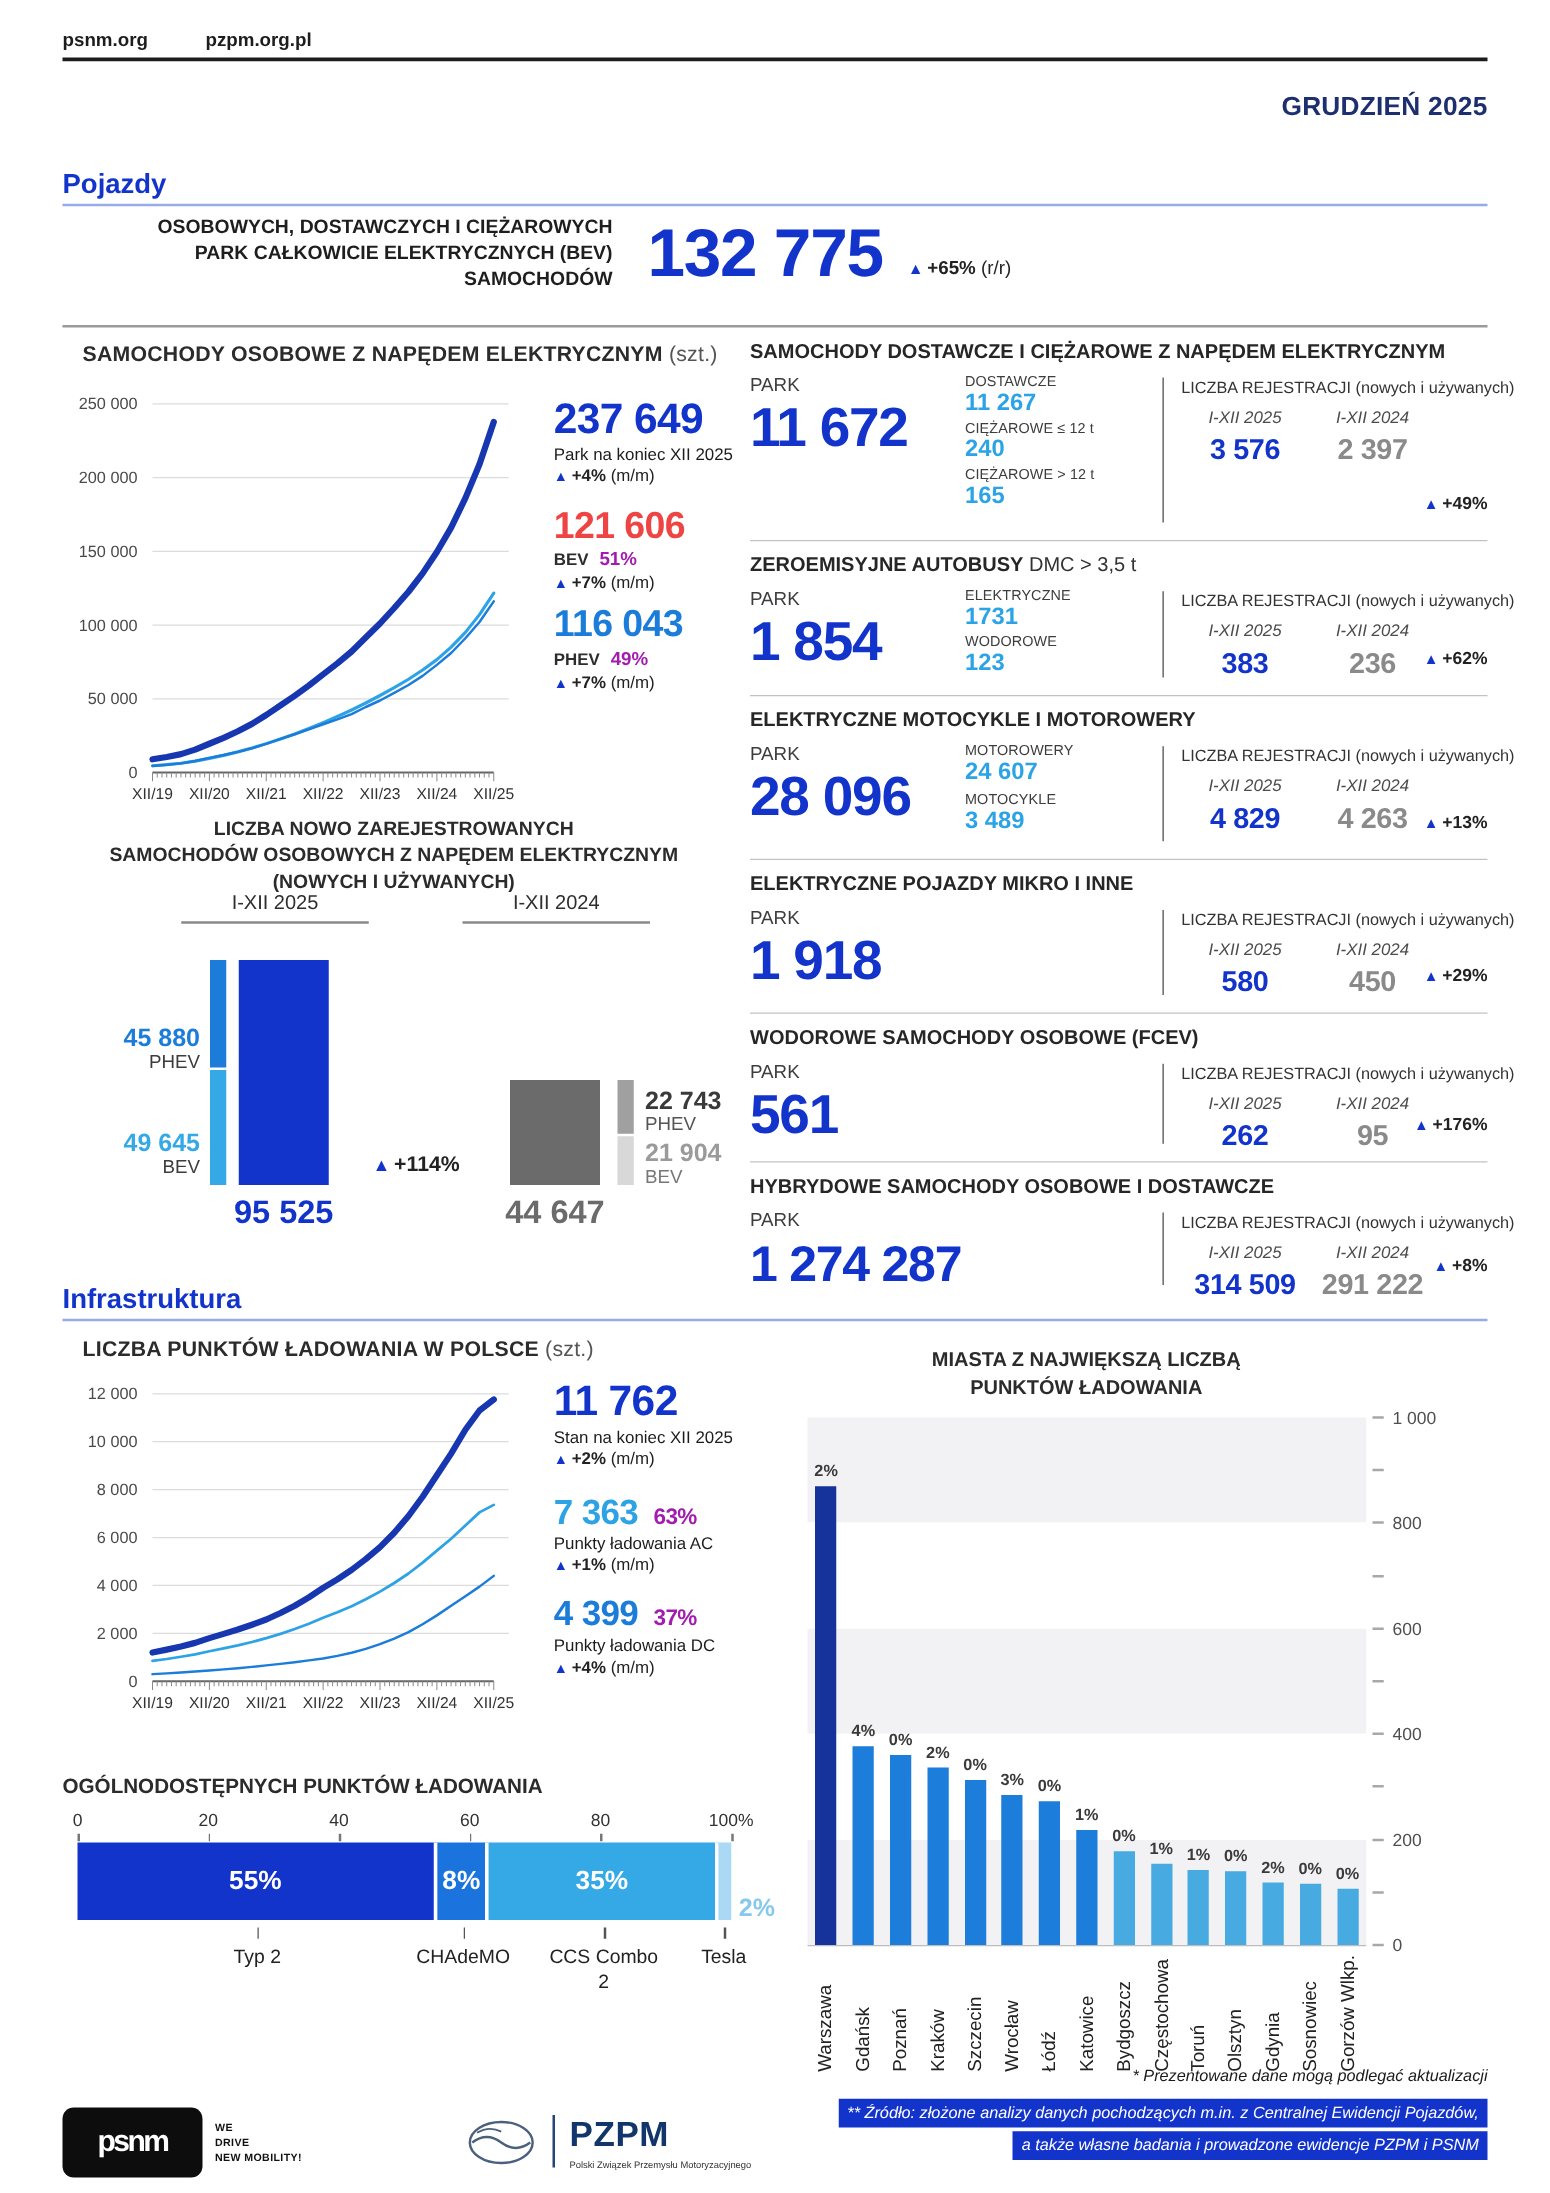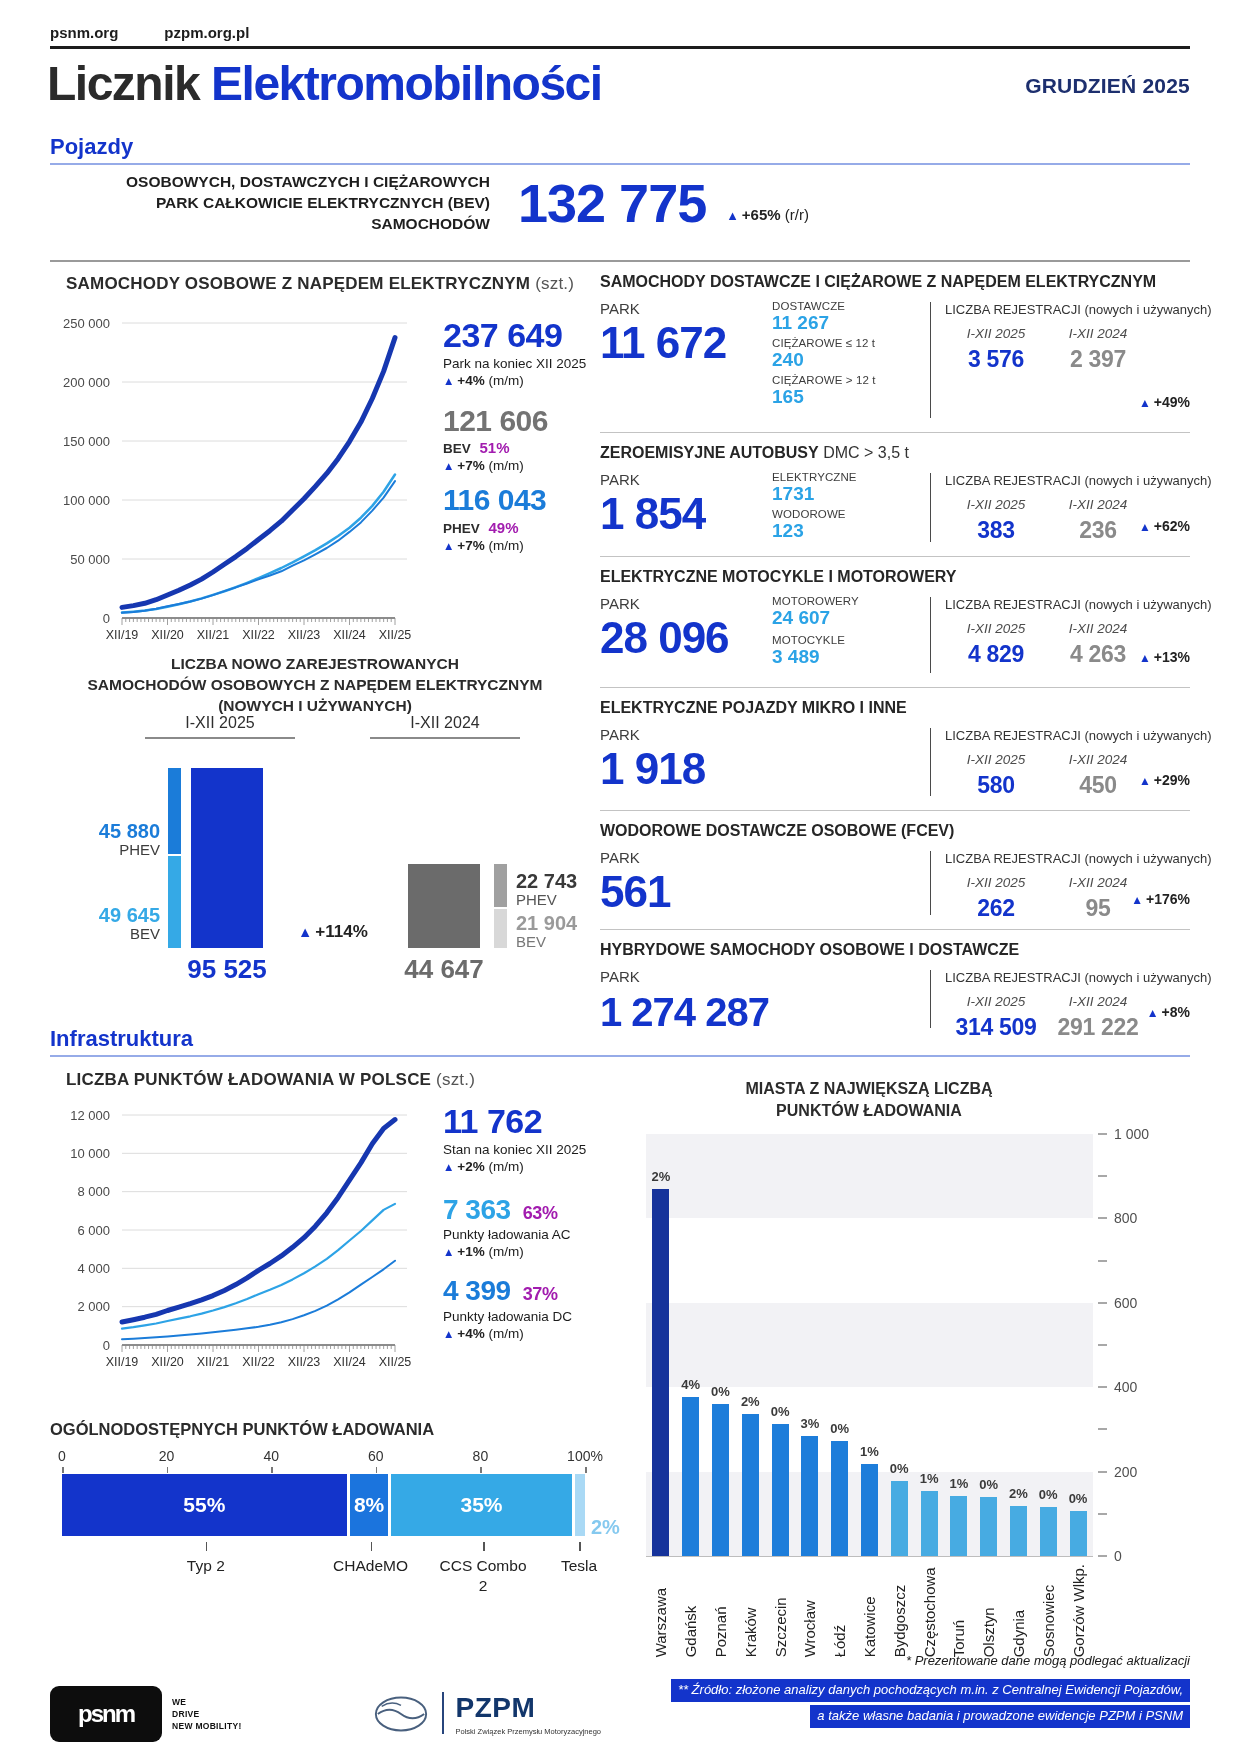--- a/index.html
+++ b/index.html
@@ -106,21 +106,20 @@
 </style>
 </head>
 <body>
 
 <div class="page">
 
   <div class="toplinks">
     <span>psnm.org</span><span>pzpm.org.pl</span>
   </div>
   <div class="toprule"></div>
-  <h1 class="maintitle"><span>Licznik</span> <span class="blue">Elektromobilności</span></h1>
   <div class="issue">GRUDZIEŃ 2025</div>
 
   <div class="sech" style="top:134px">Pojazdy</div>
   <div class="bluerule" style="top:163px"></div>
 
   <div class="bigstat">
     <div class="bs-label">
       <div>OSOBOWYCH, DOSTAWCZYCH I CIĘŻAROWYCH</div>
       <div>PARK CAŁKOWICIE ELEKTRYCZNYCH (BEV) SAMOCHODÓW</div>
     </div>
@@ -229,21 +228,21 @@
       <polyline points="72.0,312.6 83.4,311.7 94.8,310.6 106.1,308.9 117.5,306.7 128.9,304.3 140.3,301.5 151.6,298.4 163.0,294.9 174.4,291.2 185.8,287.2 197.1,282.8 208.5,278.1 219.9,273.2 231.3,268.0 242.6,262.4 254.0,256.4 265.4,250.1 276.8,243.4 288.1,236.0 299.5,227.7 310.9,217.7 322.3,205.9 333.6,191.7 345.0,174.5" fill="none" stroke="#2da3e6" stroke-width="2.5" stroke-linejoin="round" stroke-linecap="round"></polyline>
       <polyline points="72.0,312.8 83.4,311.9 94.8,310.7 106.1,308.8 117.5,306.3 128.9,304.0 140.3,301.5 151.6,298.6 163.0,295.1 174.4,291.1 185.8,287.4 197.1,283.5 208.5,279.4 219.9,275.5 231.3,271.3 242.6,265.6 254.0,260.4 265.4,254.3 276.8,248.0 288.1,240.7 299.5,231.9 310.9,222.4 322.3,210.6 333.6,197.6 345.0,181.1" fill="none" stroke="#1b7cd9" stroke-width="2" stroke-linejoin="round" stroke-linecap="round"></polyline>
     </svg>
   <div class="lstats" style="top:318px;left:443px" id="ev-stats">
       <div class="lstat" style="margin-bottom:18px">
         <div class="v" style="font-size:34px;color:#1334cb">237 649</div>
         <div class="cap">Park na koniec XII 2025</div>
         <div class="d"><span class="tri">▲</span><b>+4%</b> <span class="dunit">(m/m)</span></div>
       </div>
       <div class="lstat" style="margin-bottom:12px">
-        <div class="v" style="font-size:30px;color:#737373">121 606</div>
+        <div class="v" style="font-size:30px;color:#ef4444">121 606</div>
         <div class="cap"><span class="lab">BEV</span> <span class="share" style="font-size:15px">51%</span></div>
         <div class="d"><span class="tri">▲</span><b>+7%</b> <span class="dunit">(m/m)</span></div>
       </div>
       <div class="lstat" style="margin-bottom:0px">
         <div class="v" style="font-size:30px;color:#1b7cd9">116 043</div>
         <div class="cap"><span class="lab">PHEV</span> <span class="share" style="font-size:15px">49%</span></div>
         <div class="d"><span class="tri">▲</span><b>+7%</b> <span class="dunit">(m/m)</span></div>
       </div>
     </div>
 
@@ -387,21 +386,21 @@
             </div>
             <div class="reg-col">
               <div class="yl">I-XII 2024</div>
               <div class="yv" style="color:#8a8a8a">450</div>
             </div>
           </div>
           <div class="reg-delta"><span class="tri">▲</span>+29%</div>
         </div>
       </div>
       <div class="sec" style="height:118px">
-        <div class="sec-title">WODOROWE DOSTAWCZE OSOBOWE (FCEV)</div>
+        <div class="sec-title">WODOROWE SAMOCHODY OSOBOWE (FCEV)</div>
         <div class="park-lab">PARK</div>
         <div class="park-val">561</div>
         <div class="reg">
           <div class="reg-title">LICZBA REJESTRACJI (nowych i używanych)</div>
           <div class="reg-cols">
             <div class="reg-col">
               <div class="yl">I-XII 2025</div>
               <div class="yv" style="color:#1334cb">262</div>
             </div>
             <div class="reg-col">

